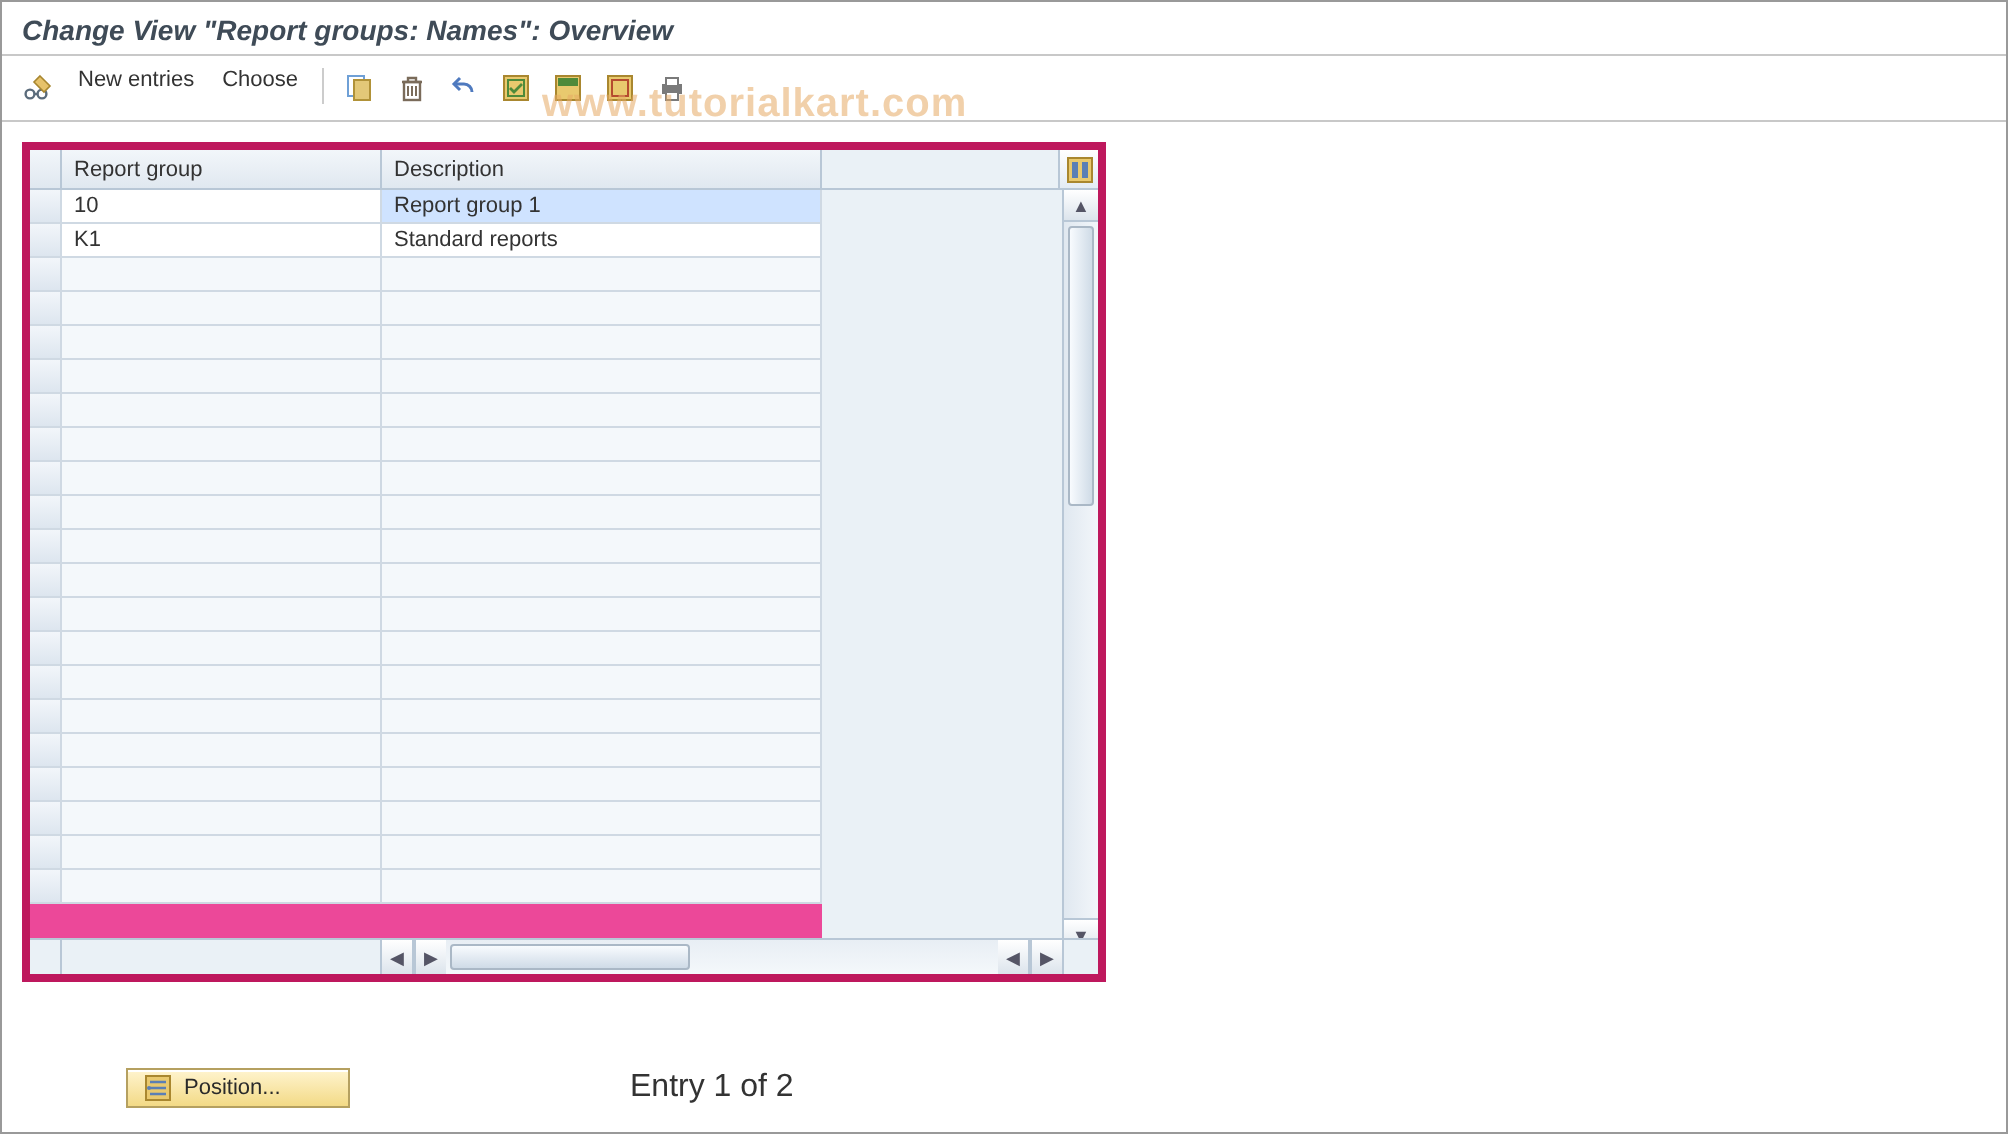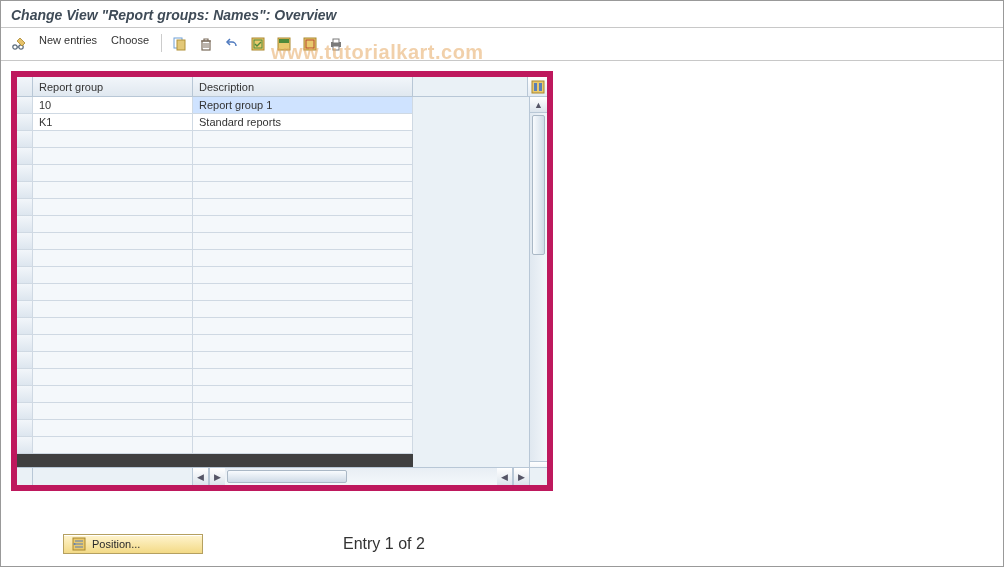--- a/index.html
+++ b/index.html
@@ -66,22 +66,22 @@
   .content {
     position: relative;
     padding: 10px;
     background: #fff;
     height: calc(100% - 60px);
   }
 
   .table-wrap {
     width: 542px;
     height: 420px;
-    border: 6px solid #be185d;
-    background: #404040;
+    border: 4px solid #be185d;
+    background: #ec4899;
     position: relative;
   }
   .thead-row {
     display: flex;
     height: 20px;
     border-bottom: 1px solid #b8c7d6;
   }
   .th {
     background: linear-gradient(#f2f6fa,#e0e8f0);
     border-right: 1px solid #b8c7d6;
@@ -174,21 +174,21 @@
   .footer-area{
     position:absolute;
     left:62px;
     bottom:12px;
     display:flex;
     align-items:center;
     gap:140px;
   }
   .pos-btn{
     display:flex;align-items:center;
-    width:140px;height:20px;
+    width:112px;height:20px;
     border:1px solid #b5a060;
     background:linear-gradient(#fff4cf,#f3da86);
     padding:0 8px;gap:6px;
     box-shadow:0 1px 0 #fff inset;
     font-size:11px;color:#2a2a2a;cursor:pointer;
   }
   .entry-text{font-size:16px;color:#333;}
 </style>
 </head>
 <body>

